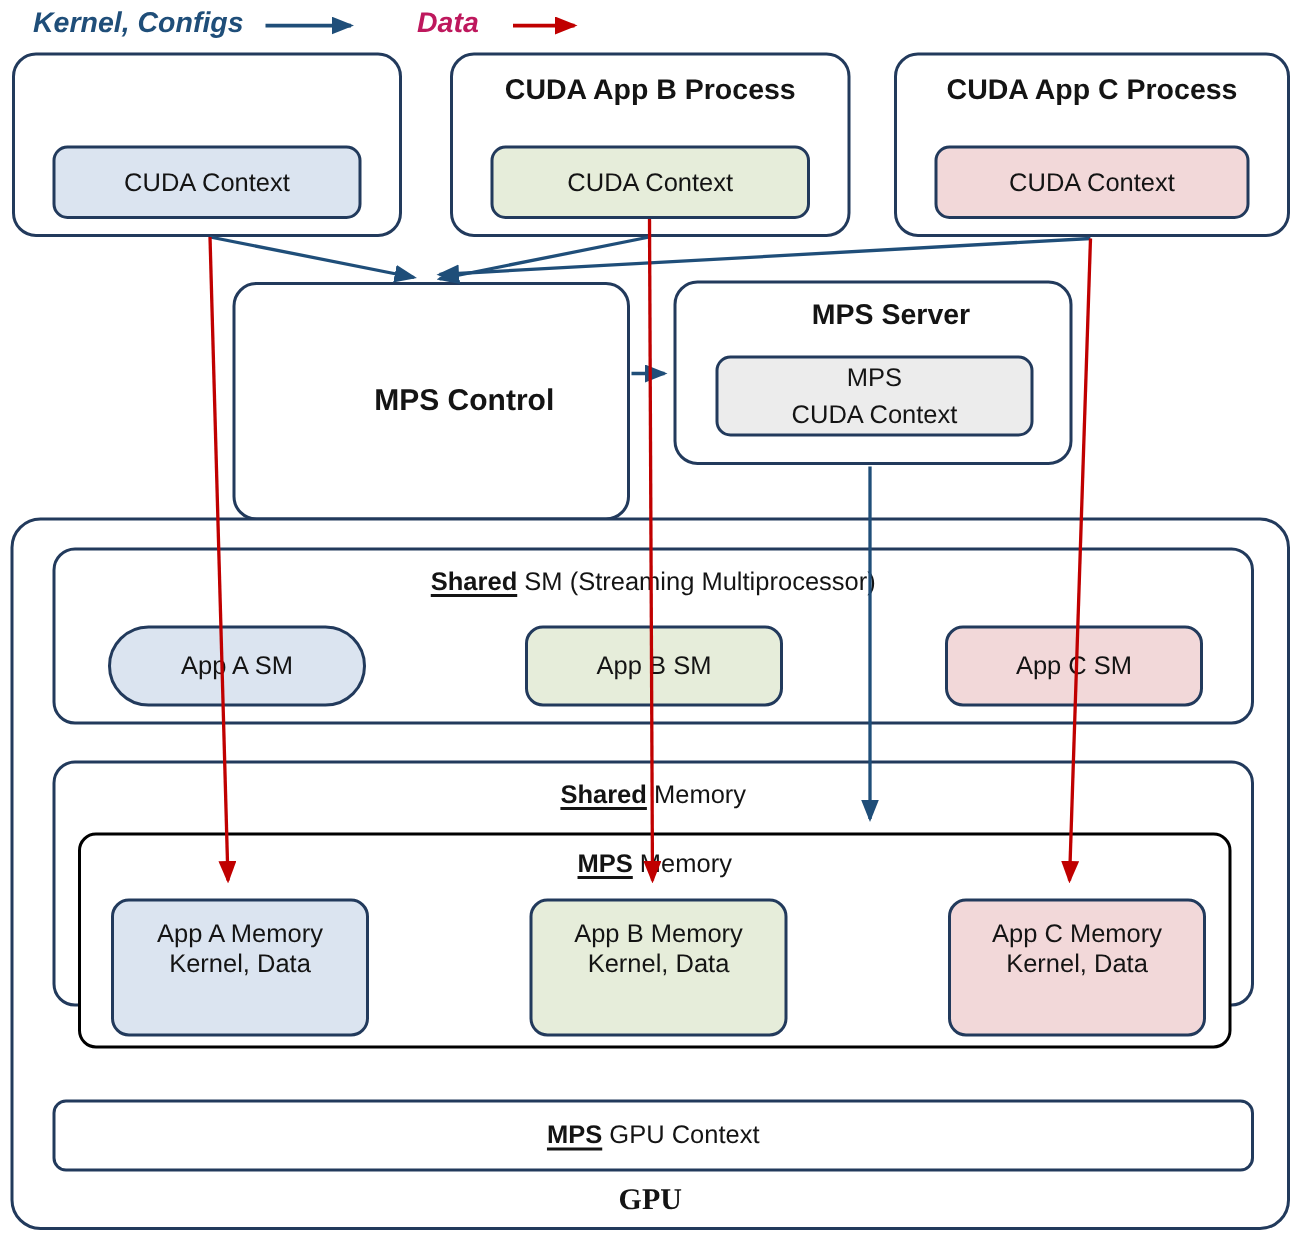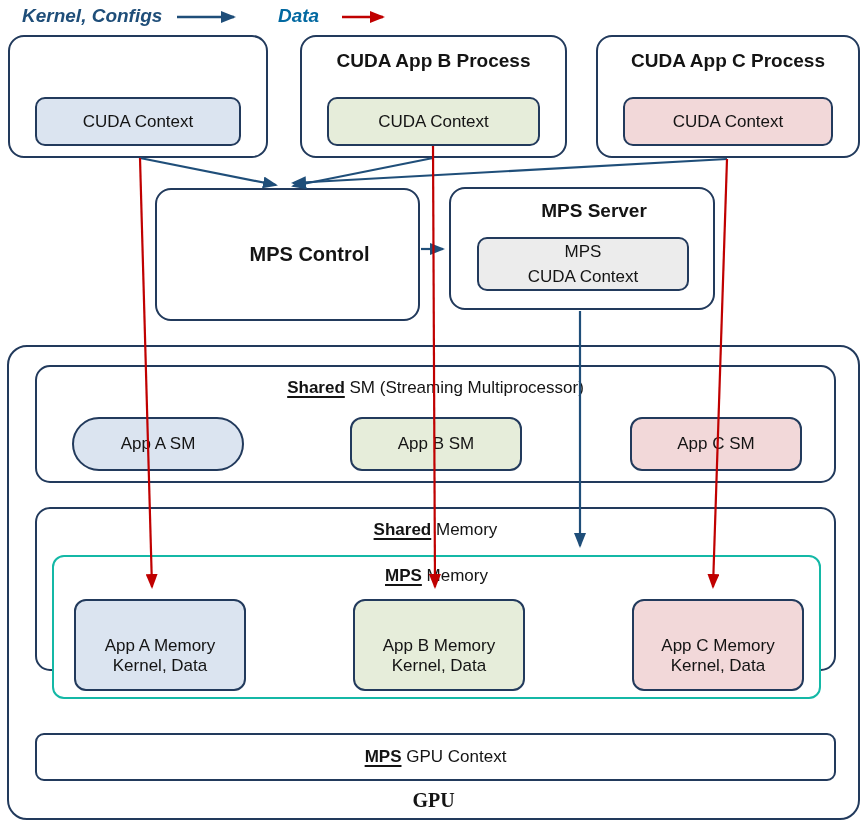--- a/index.html
+++ b/index.html
@@ -4,51 +4,51 @@
 <style>
   html,body{margin:0;padding:0;background:#fff;font-family:"Liberation Sans",sans-serif;color:#141414;}
   .canvas{position:relative;width:866px;height:833px;background:#fff;overflow:hidden;}
   .box{position:absolute;border:2px solid #223a5c;background:#fff;box-sizing:border-box;}
   .flexc{display:flex;align-items:center;justify-content:center;}
   .bu{font-weight:bold;text-decoration:underline;text-underline-offset:3px;text-decoration-thickness:2px;}
 
   
   .legend-item{position:absolute;top:5px;font-size:19px;font-weight:bold;font-style:italic;white-space:nowrap;}
   .legend-kernel{left:22px;color:#1f4e79;}
-  .legend-data{left:278px;color:#0369a1;}
+  .legend-data{left:278px;color:#be185d;}
 
   
   .proc{top:35px;height:123px;border-radius:16px;}
   .proc-a{left:8px;width:260px;}
   .proc-b{left:300px;width:267px;}
   .proc-c{left:596px;width:264px;}
   .proc-title{position:absolute;top:13px;left:0;width:100%;text-align:center;font-weight:bold;font-size:19px;}
   .ctx{position:absolute;left:25px;right:25px;top:60px;height:49px;border:2px solid #223a5c;border-radius:10px;font-size:17px;box-sizing:border-box;}
   .fill-blue{background:#dbe4f0;}
   .fill-green{background:#e6edda;}
   .fill-pink{background:#f2d8d9;}
   .fill-grey{background:#ececec;}
 
   
-  .mps-control{left:155px;top:188px;width:265px;height:133px;border-radius:16px;font-size:20px;font-weight:bold;padding-left:44px;}
+  .mps-control{left:155px;top:188px;width:265px;height:159px;border-radius:16px;font-size:20px;font-weight:bold;padding-left:44px;}
   .mps-server{left:449px;top:187px;width:266px;height:123px;border-radius:16px;}
   .server-title{position:absolute;top:11px;left:0;width:100%;text-align:center;font-weight:bold;font-size:19px;padding-left:12px;}
   .server-ctx{position:absolute;left:26px;top:48px;width:212px;height:54px;border:2px solid #223a5c;border-radius:10px;font-size:17px;line-height:25px;text-align:center;flex-direction:column;box-sizing:border-box;}
 
   
   .gpu{left:7px;top:345px;width:853px;height:475px;border-radius:20px;}
   .section{position:absolute;left:26px;width:801px;border:2px solid #223a5c;border-radius:15px;background:#fff;box-sizing:border-box;}
   .section-title{position:absolute;top:11px;left:0;width:100%;text-align:center;font-size:17px;}
   .shared-sm{top:18px;height:118px;}
   .sm-box{position:absolute;top:50px;width:172px;height:54px;border:2px solid #223a5c;border-radius:12px;font-size:17px;box-sizing:border-box;}
   .sm-a{left:35px;border-radius:27px;} .sm-b{left:313px;} .sm-c{left:593px;}
   .shared-mem{top:160px;height:164px;}
-  .mps-mem{position:absolute;left:15px;top:46px;width:769px;height:144px;border:2px solid #14b8a6;border-radius:12px;background:#fff;box-sizing:border-box;}
+  .mps-mem{position:absolute;left:15px;top:46px;width:769px;height:144px;border:2px solid #000000;border-radius:12px;background:#fff;box-sizing:border-box;}
   .mps-mem-title{position:absolute;top:9px;left:0;width:100%;text-align:center;font-size:17px;}
-  .mem-box{position:absolute;top:42px;width:172px;height:92px;border:2px solid #223a5c;border-radius:12px;font-size:17px;box-sizing:border-box;display:flex;flex-direction:column;align-items:center;justify-content:flex-end;padding:12px 0 13px 0;}
+  .mem-box{position:absolute;top:42px;width:172px;height:92px;border:2px solid #223a5c;border-radius:12px;font-size:17px;box-sizing:border-box;display:flex;flex-direction:column;align-items:center;justify-content:flex-start;padding:12px 0 13px 0;}
   .mem-a{left:20px;} .mem-b{left:299px;} .mem-c{left:578px;}
   .gpu-ctx{top:386px;height:48px;border-radius:9px;font-size:17px;}
   .gpu-label{position:absolute;top:442px;left:0;width:100%;text-align:center;font-weight:bold;font-size:20px;font-family:Liberation Serif, serif;}
 
   .overlay{position:absolute;left:0;top:0;width:866px;height:833px;z-index:5;pointer-events:none;}
 </style>
 </head>
 <body>
 
 <div class="canvas">

